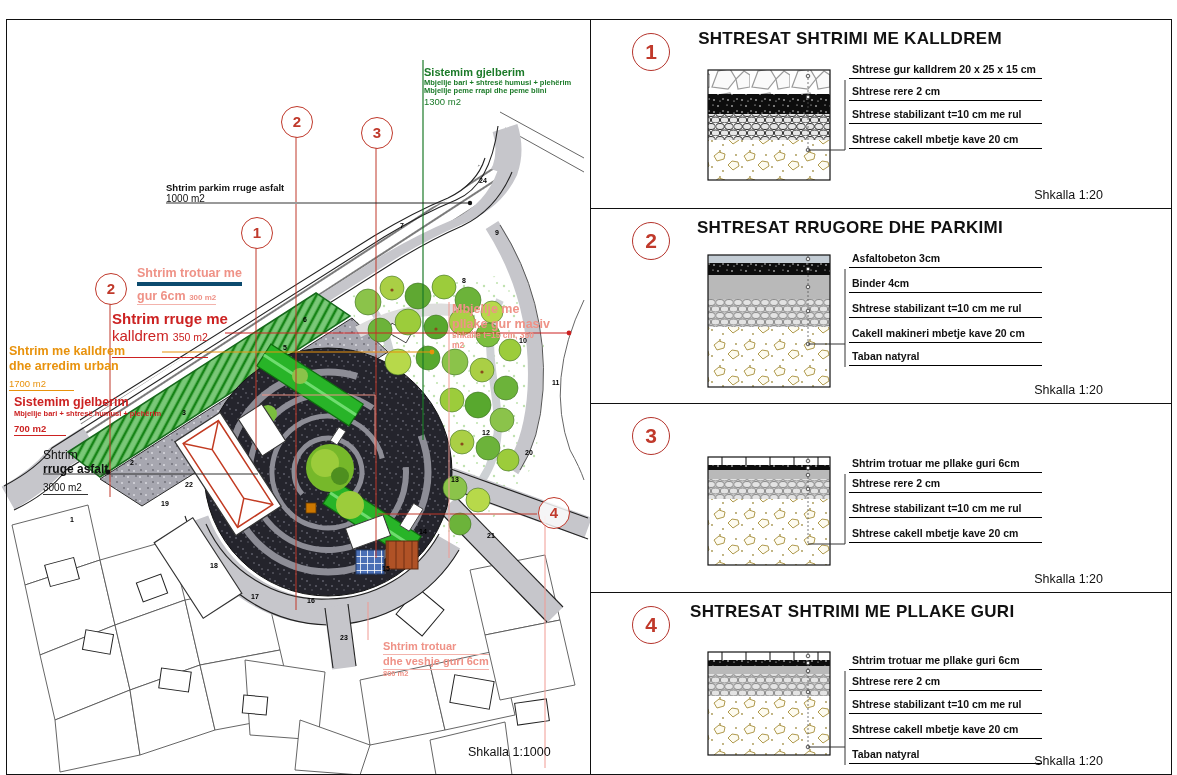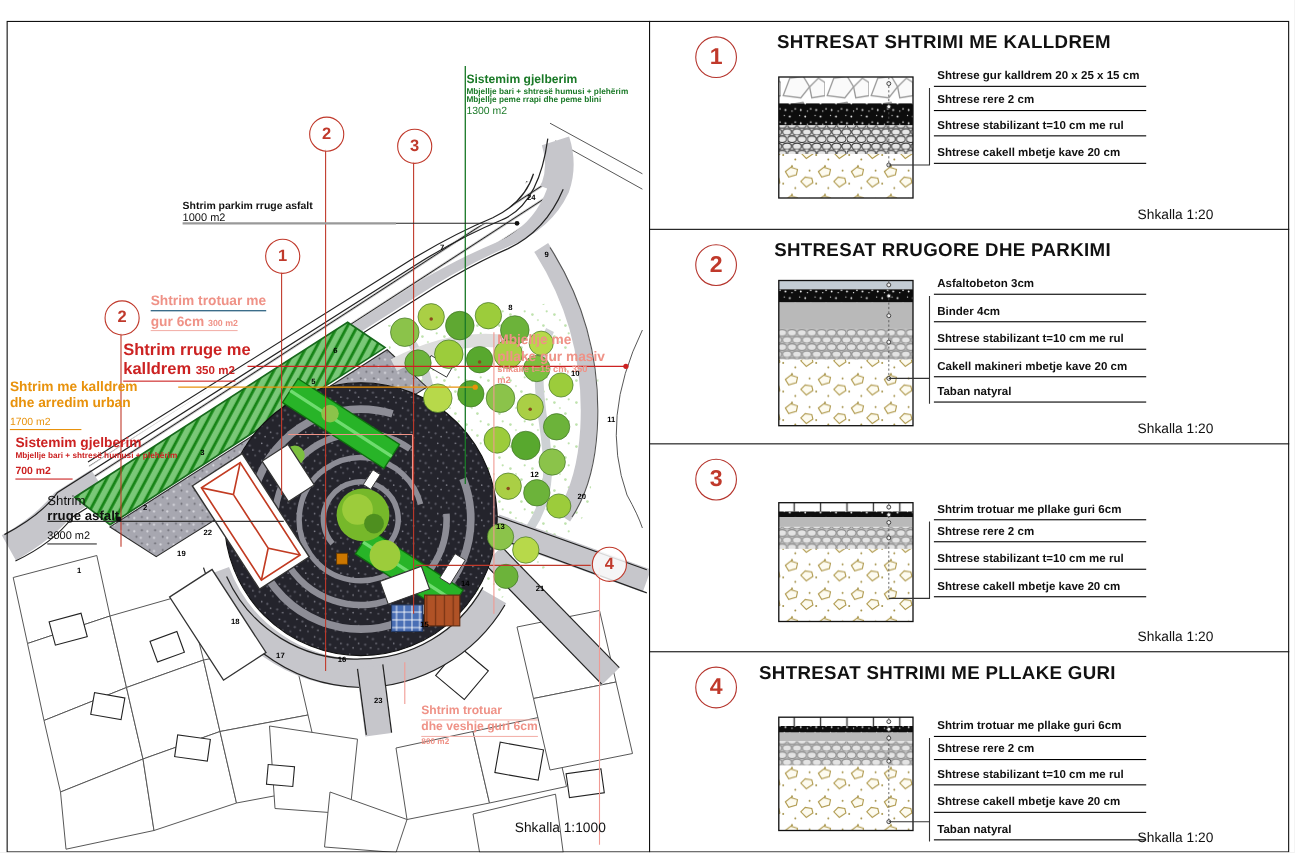--- a/index.html
+++ b/index.html
@@ -5,21 +5,21 @@
   html,body{margin:0;padding:0;background:#e8e8e8;}
   #sheet{position:relative;width:1177px;height:775px;background:#fff;overflow:hidden;
          font-family:"Liberation Sans","DejaVu Sans",sans-serif;color:#111;}
   .frame{position:absolute;left:6px;top:19px;right:5px;bottom:0;border:1.6px solid #111;}
   .vdiv{position:absolute;left:590px;top:19px;bottom:0;width:0;border-left:1.6px solid #111;}
   .hdiv{position:absolute;left:590px;right:5px;height:0;border-top:1.4px solid #111;}
   
   .panel{position:absolute;left:590px;width:581px;}
   .pnum{position:absolute;left:42px;top:14px;width:36px;height:36px;border:1.8px solid #b5342c;
         border-radius:50%;color:#c0392b;font-size:21px;font-weight:bold;text-align:center;line-height:36px;}
-  .ptitle{position:absolute;left:100px;top:10px;width:320px;text-align:right;font-size:17px;
+  .ptitle{position:absolute;left:100px;top:10px;width:320px;text-align:center;font-size:17px;
         font-weight:bold;letter-spacing:.3px;white-space:nowrap;}
   .llab{position:absolute;left:259px;width:190px;font-size:10.5px;font-weight:bold;
         padding:0 0 3px 3px;border-bottom:1.3px solid #000;white-space:nowrap;}
   .scale20{position:absolute;right:68px;bottom:6px;font-size:12.5px;}
   .psvg{position:absolute;left:0;top:0;}
   
   .lbl{position:absolute;line-height:1.16;white-space:nowrap;}
   .green{color:#1b7a28;} .salmon{color:#ef9287;} .red{color:#cc2222;} .orange{color:#e8920c;}
   .marker{position:absolute;width:30px;height:30px;border:1.6px solid #c0392b;border-radius:50%;
         color:#c0392b;font-size:15px;font-weight:bold;text-align:center;line-height:29px;
@@ -302,30 +302,30 @@
     <div style="font-size:7.5px;font-weight:bold">Mbjellje peme rrapi dhe peme blini</div>
     <div style="font-size:9.5px">1300 m2</div>
   </div>
 
   <div class="lbl" style="left:166px;top:182px">
     <div style="font-size:9.5px;font-weight:bold">Shtrim parkim rruge asfalt</div>
     <div style="font-size:10px">1000 m2</div>
   </div>
 
   <div class="lbl salmon" style="left:137px;top:266px">
-    <div style="font-size:12.5px;font-weight:bold;border-bottom:1px solid #0c4a6e;padding-bottom:1px">Shtrim trotuar me</div>
+    <div style="font-size:12.5px;font-weight:bold;border-bottom:4px solid #0c4a6e;padding-bottom:1px">Shtrim trotuar me</div>
     <div style="font-size:12.5px;font-weight:bold;border-bottom:1px solid #f3b3ac;padding-bottom:1px;display:inline-block">
       <span>gur 6cm</span>
       <span style="font-size:8px">300 m2</span>
     </div>
   </div>
 
   <div class="lbl red" style="left:112px;top:310px">
     <div style="font-size:15px;font-weight:bold">Shtrim rruge me</div>
-    <div style="font-size:15px;font-weight:bold;display:inline-block;border-bottom:1.2px solid #cc2222;padding-bottom:1px">
+    <div style="font-size:15px;font-weight:normal;display:inline-block;border-bottom:1.2px solid #cc2222;padding-bottom:12px">
       <span>kalldrem</span>
       <span style="font-size:10.5px">350 m2</span>
     </div>
   </div>
 
   <div class="lbl orange" style="left:9px;top:344px">
     <div style="font-size:12.5px;font-weight:bold">Shtrim me kalldrem</div>
     <div style="font-size:12.5px;font-weight:bold">dhe arredim urban</div>
     <div style="font-size:9.5px;border-bottom:1px solid #e8920c;display:inline-block;padding:0 28px 1px 0">1700 m2</div>
   </div>

